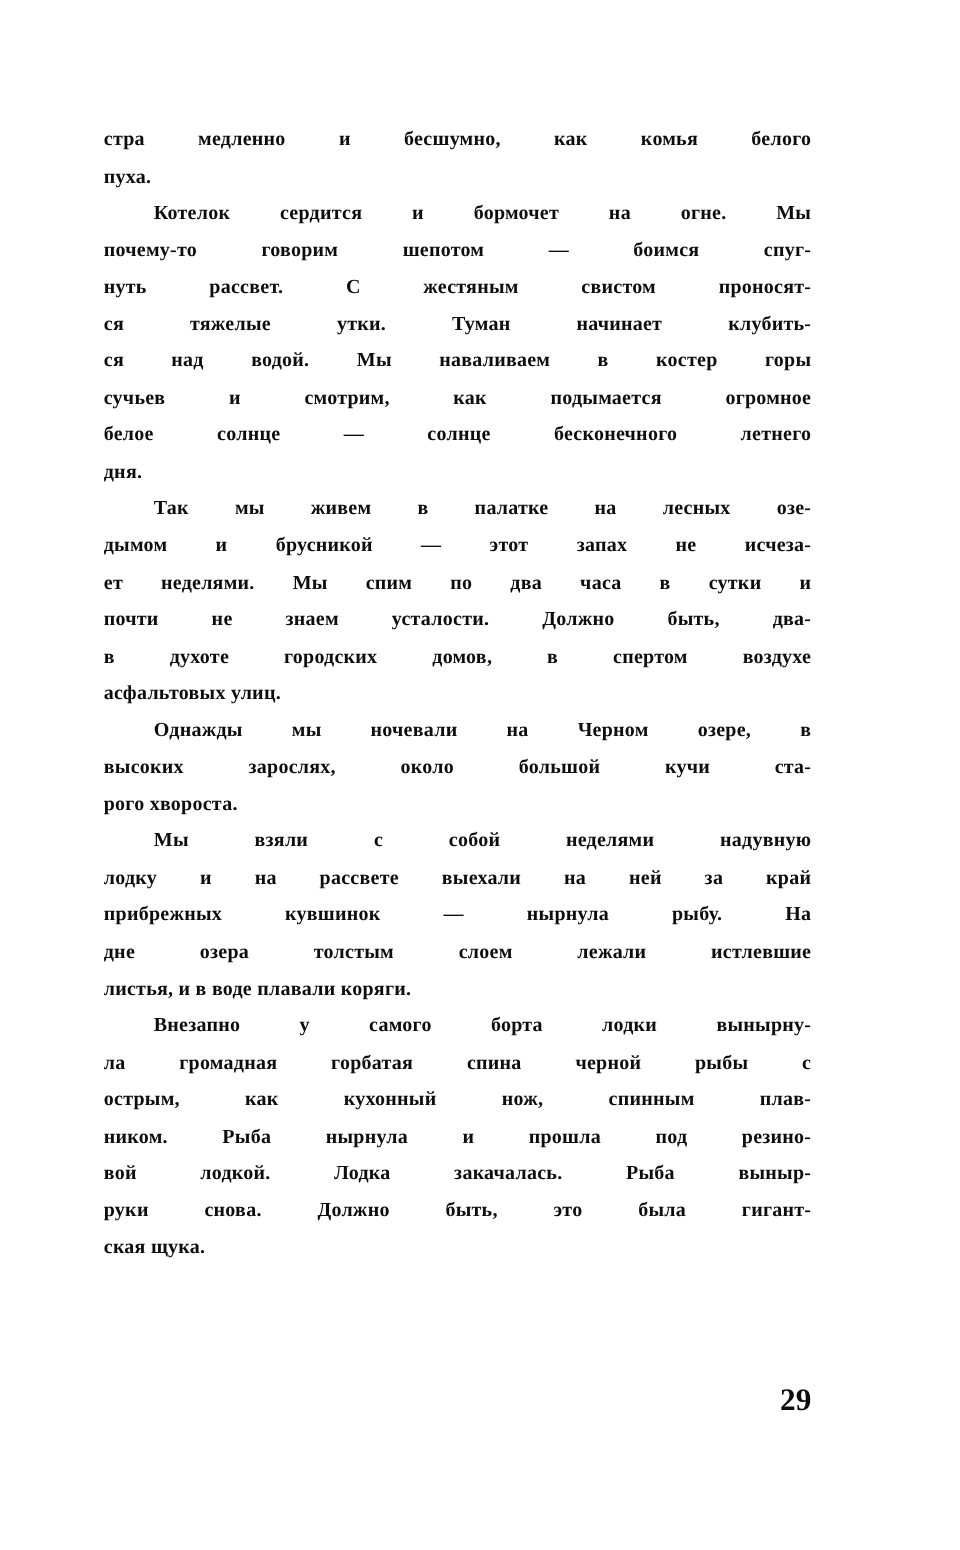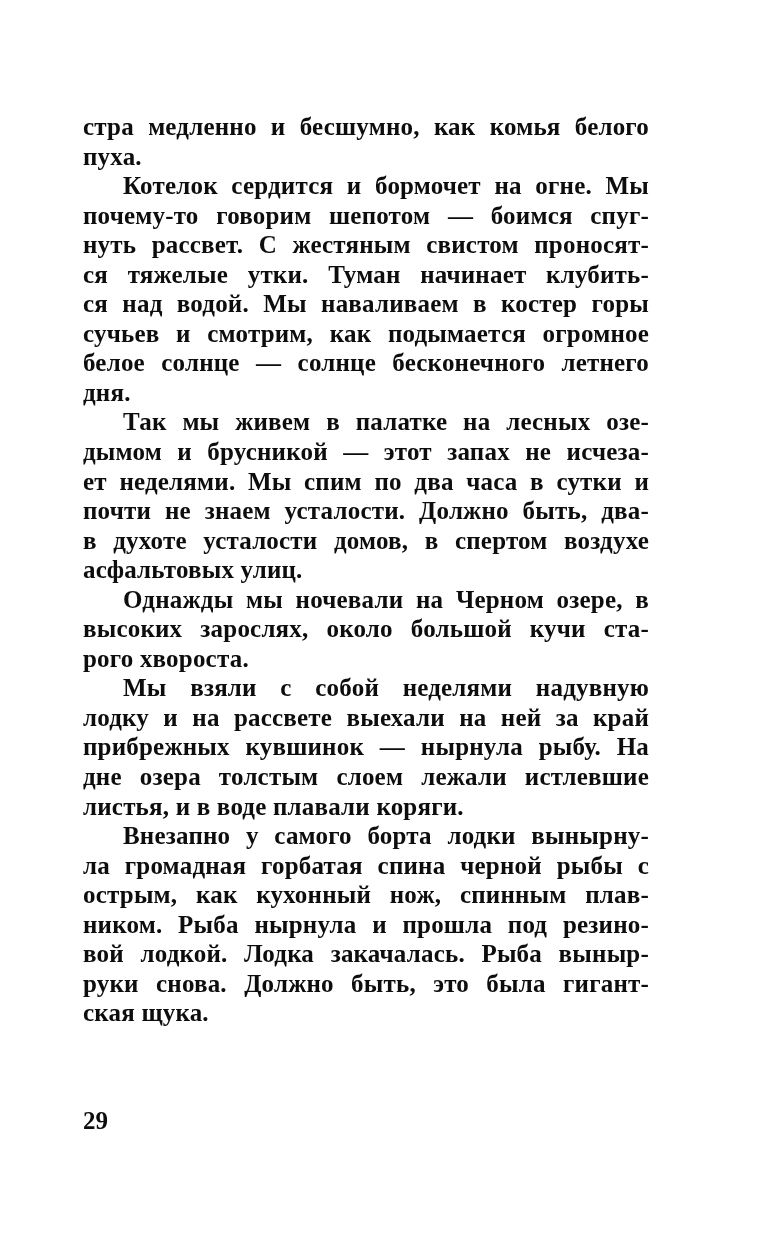--- a/index.html
+++ b/index.html
@@ -13,23 +13,23 @@
     height: 1240px;
     background: #ffffff;
     overflow: hidden;
     font-family: "Liberation Serif", "DejaVu Serif", serif;
     font-weight: 700;
     color: #0d0d0d;
   }
   .text-block {
     position: absolute;
     left: 83px;
-    top: 112px;
+    top: 97px;
     width: 566px;
-    font-size: 25px;
+    font-size: 16px;
   }
   .line {
     line-height: 29.55px;
     height: 29.55px;
     white-space: normal;
     text-align: justify;
     text-align-last: justify;
     letter-spacing: 0.2px;
   }
   .line.indent {
@@ -37,21 +37,21 @@
   }
   .line.end {
     text-align: right;
     text-align-last: left;
   }
   .page-number {
     position: absolute;
     left: 83px;
     top: 1106px;
     width: 566px;
-    text-align: left;
+    text-align: right;
     font-size: 25px;
     line-height: 30px;
   }
 </style>
 </head>
 <body>
 
 <div class="page">
   <div class="text-block">
       <div class="line">стра медленно и бесшумно, как комья белого</div>
@@ -61,21 +61,21 @@
       <div class="line">нуть рассвет. С жестяным свистом проносят-</div>
       <div class="line">ся тяжелые утки. Туман начинает клубить-</div>
       <div class="line">ся над водой. Мы наваливаем в костер горы</div>
       <div class="line">сучьев и смотрим, как подымается огромное</div>
       <div class="line">белое солнце — солнце бесконечного летнего</div>
       <div class="line end">дня.</div>
       <div class="line indent">Так мы живем в палатке на лесных озе-</div>
       <div class="line">дымом и брусникой — этот запах не исчеза-</div>
       <div class="line">ет неделями. Мы спим по два часа в сутки и</div>
       <div class="line">почти не знаем усталости. Должно быть, два-</div>
-      <div class="line">в духоте усталости домов, в спертом воздухе</div>
+      <div class="line">в духоте городских домов, в спертом воздухе</div>
       <div class="line end">асфальтовых улиц.</div>
       <div class="line indent">Однажды мы ночевали на Черном озере, в</div>
       <div class="line">высоких зарослях, около большой кучи ста-</div>
       <div class="line end">рого хвороста.</div>
       <div class="line indent">Мы взяли с собой неделями надувную</div>
       <div class="line">лодку и на рассвете выехали на ней за край</div>
       <div class="line">прибрежных кувшинок — нырнула рыбу. На</div>
       <div class="line">дне озера толстым слоем лежали истлевшие</div>
       <div class="line end">листья, и в воде плавали коряги.</div>
       <div class="line indent">Внезапно у самого борта лодки вынырну-</div>

